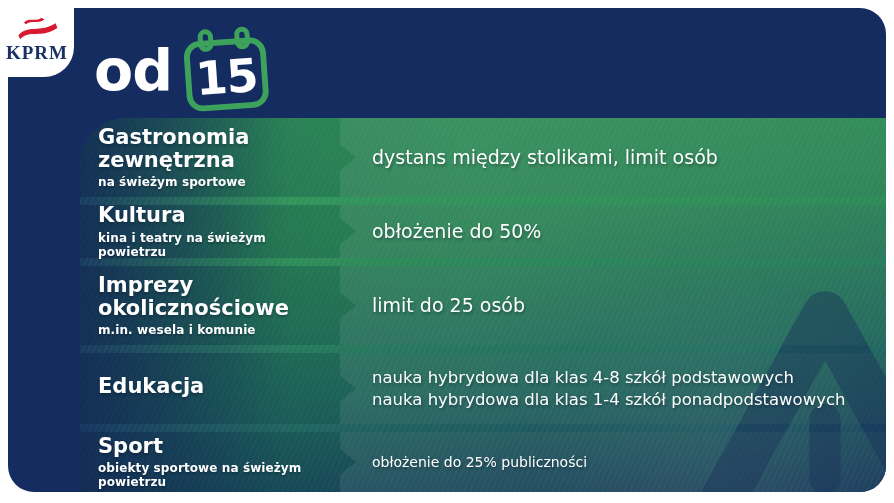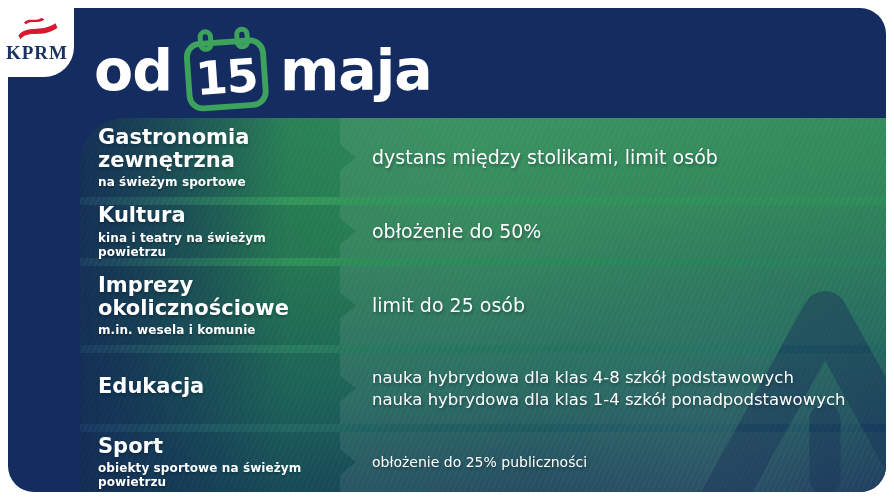--- a/index.html
+++ b/index.html
@@ -79,21 +79,20 @@
   <div class="title-row">
     <span class="title-word">od</span>
     <span class="cal">
       <svg viewBox="0 0 60 58">
         <rect x="4" y="10" width="52" height="44" rx="9" fill="none" stroke="#3da35c" stroke-width="4"></rect>
         <rect x="14" y="2" width="7" height="12" rx="3.5" fill="none" stroke="#3da35c" stroke-width="3.4"></rect>
         <rect x="39" y="2" width="7" height="12" rx="3.5" fill="none" stroke="#3da35c" stroke-width="3.4"></rect>
       </svg>
       <span class="cal-day">15</span>
     </span>
-    <span class="title-word">maja</span>
   </div>
 
   <div class="panel">
 
     <svg class="watermark" viewBox="0 0 100 95">
       <path d="M50 8 L93 86 L7 86 Z" fill="none" stroke="#122a58" stroke-width="13" stroke-linejoin="round"></path>
       <rect x="45.5" y="34" width="9" height="26" rx="4.5" fill="#122a58"></rect>
       <circle cx="50" cy="70" r="5" fill="#122a58"></circle>
     </svg>
 

